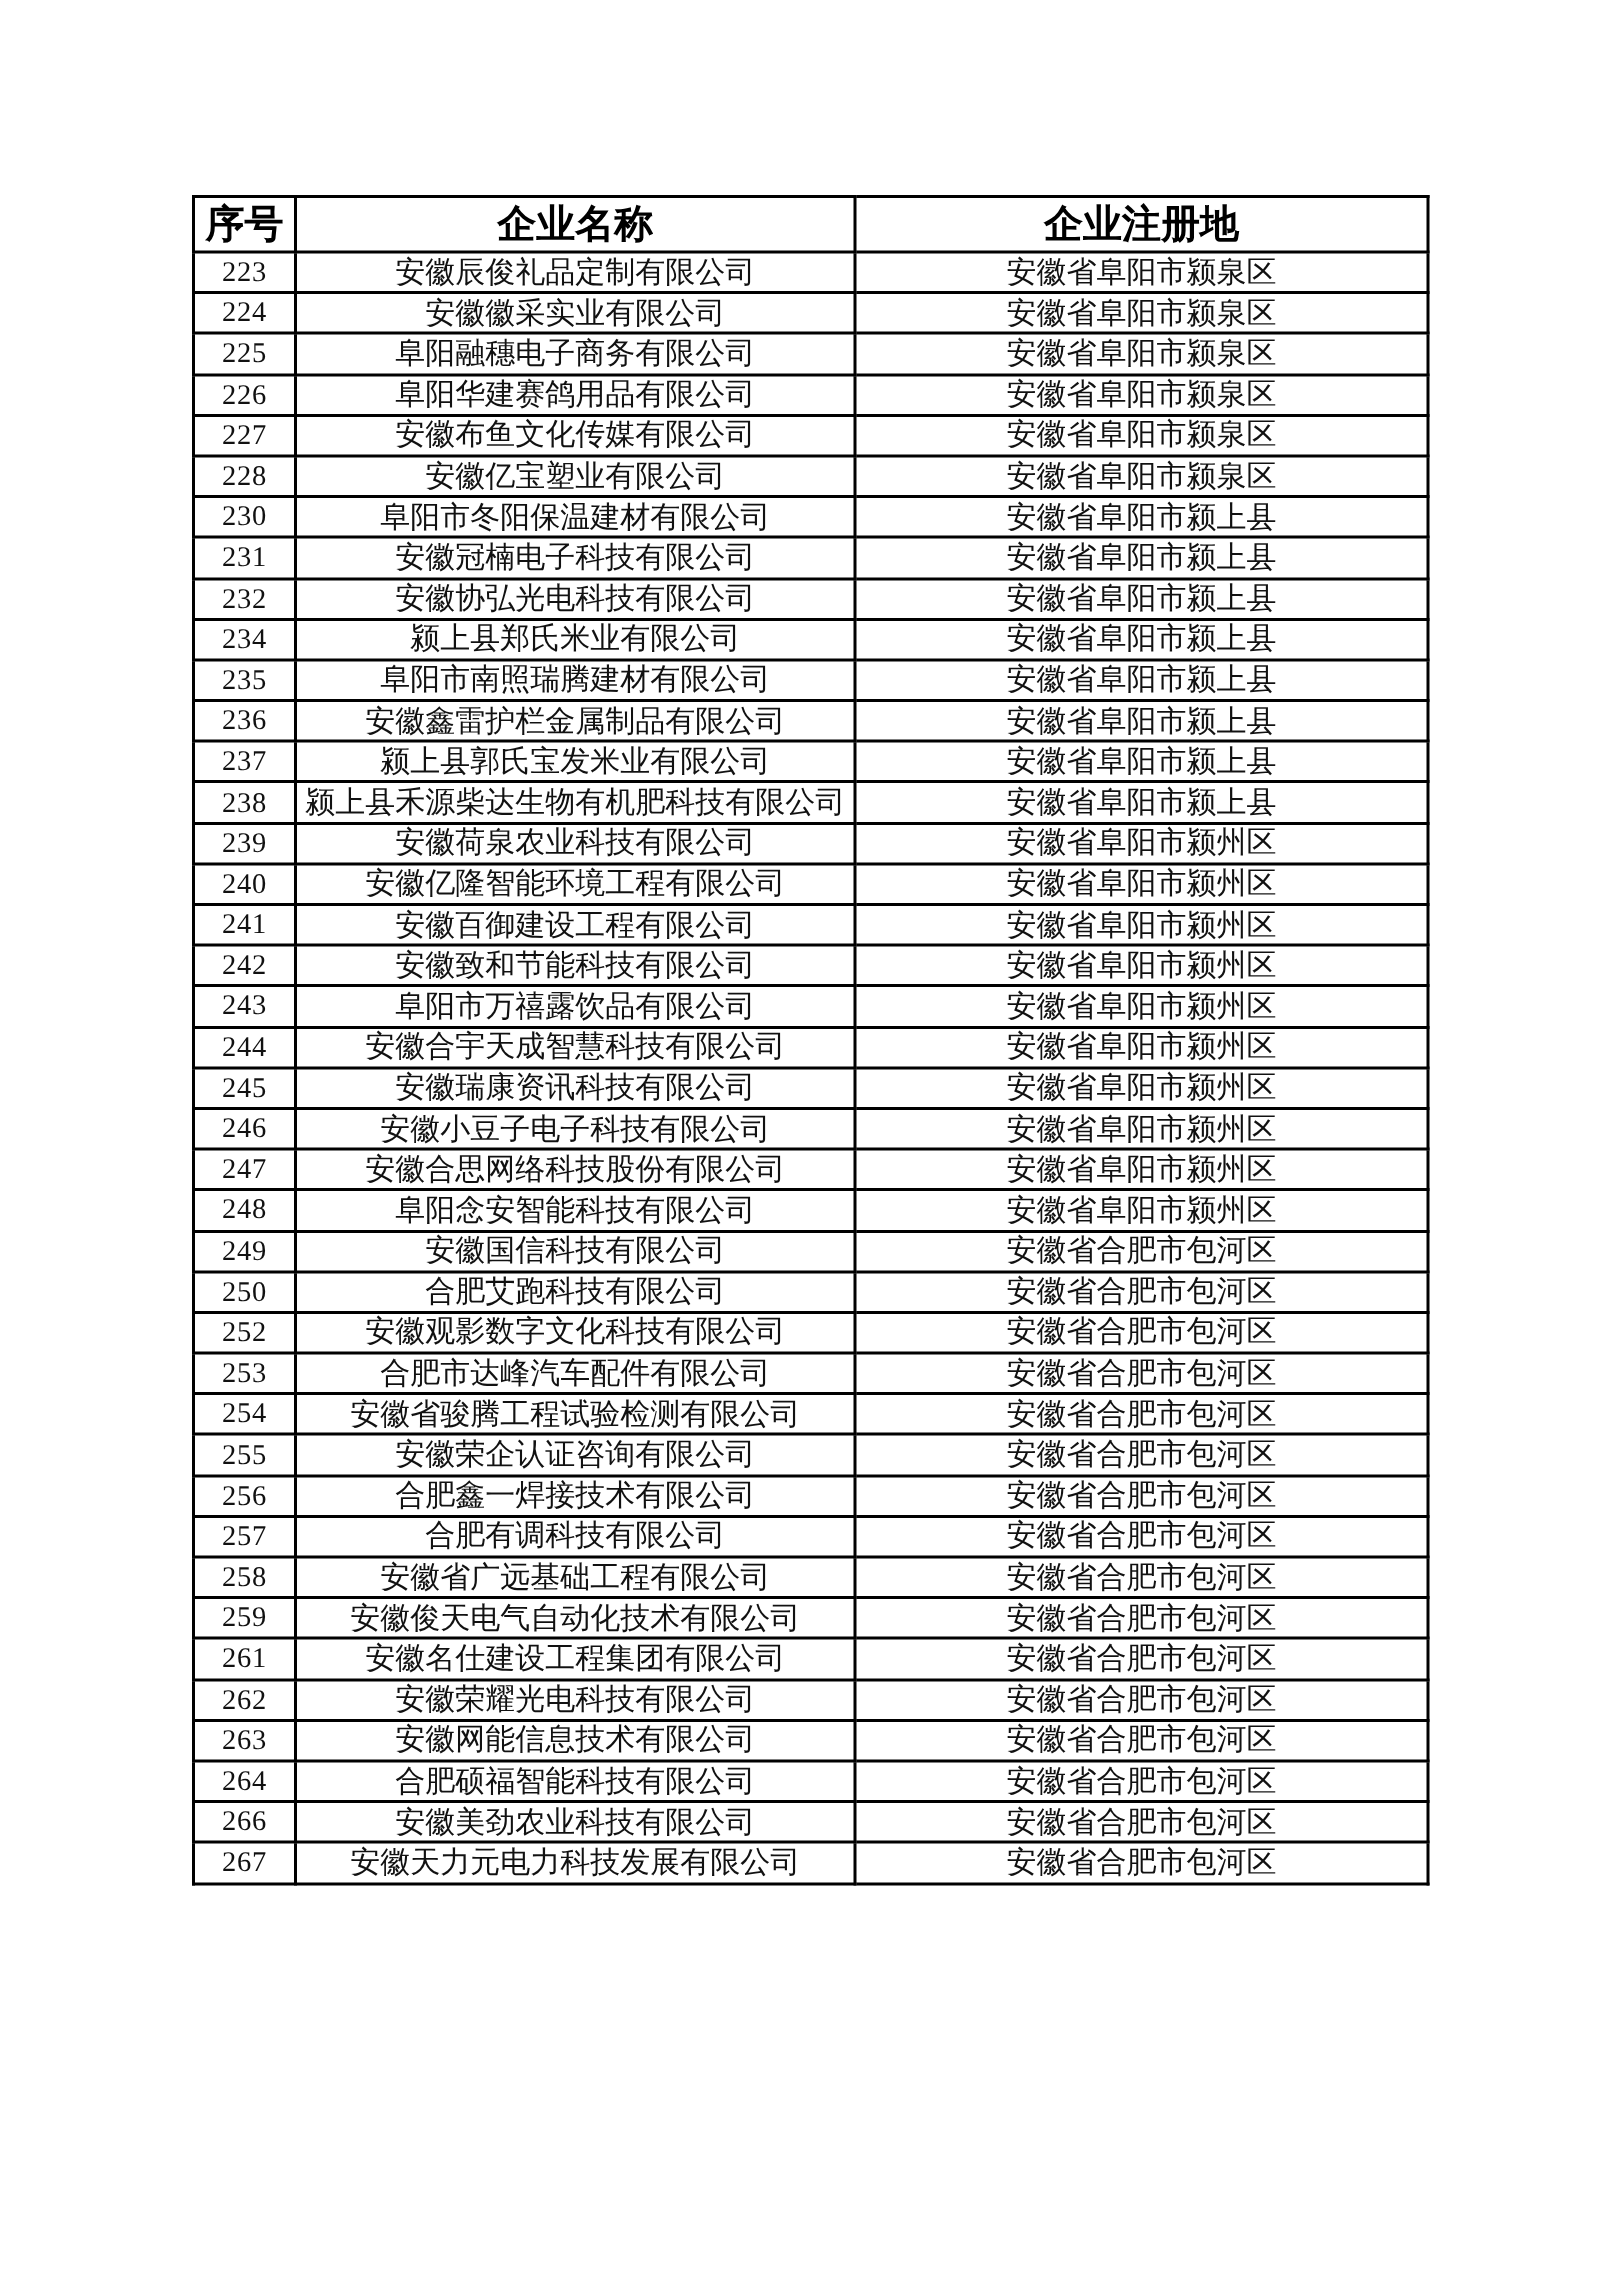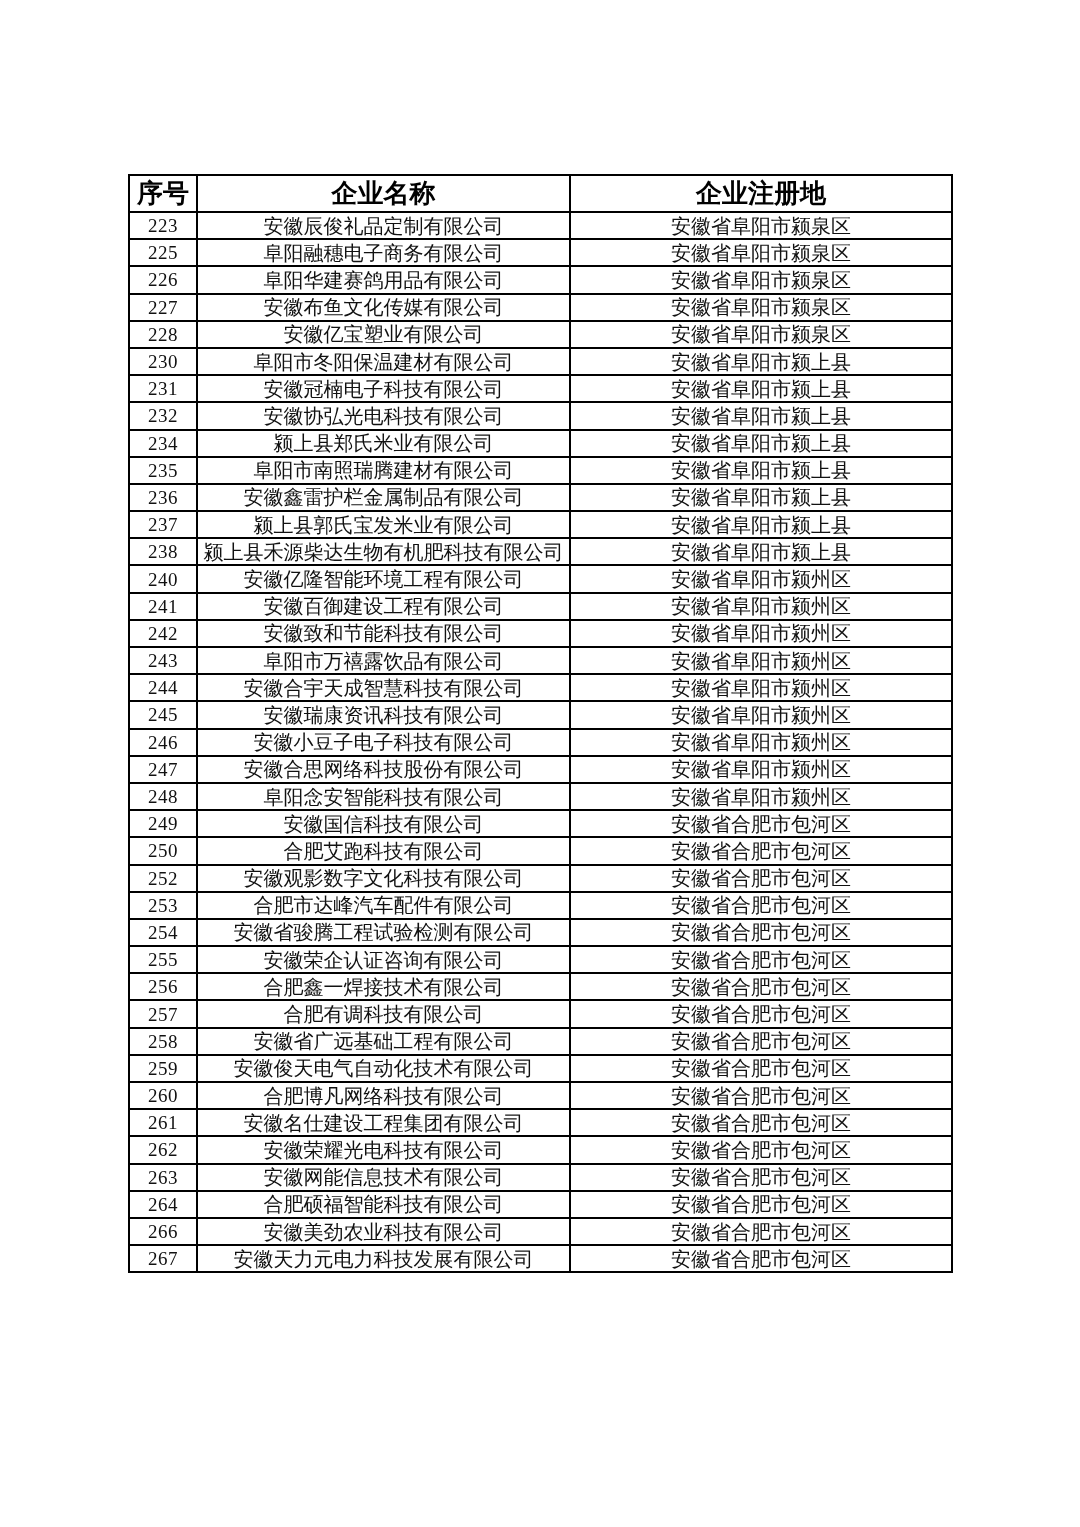--- a/index.html
+++ b/index.html
@@ -20,21 +20,20 @@
     background: #ffffff;
   }
   table.company-table {
     position: absolute;
     left: 128px;
     top: 130px;
     width: 823px;
     border-collapse: collapse;
     table-layout: fixed;
     background: #ffffff;
-    margin-top: 44px;
   }
   table.company-table col.col-index   { width: 68px; }
   table.company-table col.col-name    { width: 373px; }
   table.company-table col.col-location{ width: 382px; }
 
   table.company-table th,
   table.company-table td {
     border: 2px solid #000000;
     text-align: center;
     vertical-align: middle;
@@ -77,20 +76,25 @@
         <th>企业注册地</th>
       </tr>
     </thead>
     <tbody>
         <tr>
           <td class="cell-index">223</td>
           <td class="cell-name">安徽辰俊礼品定制有限公司</td>
           <td class="cell-location">安徽省阜阳市颍泉区</td>
         </tr>
         <tr>
+          <td class="cell-index">224</td>
+          <td class="cell-name">安徽徽采实业有限公司</td>
+          <td class="cell-location">安徽省阜阳市颍泉区</td>
+        </tr>
+        <tr>
           <td class="cell-index">225</td>
           <td class="cell-name">阜阳融穗电子商务有限公司</td>
           <td class="cell-location">安徽省阜阳市颍泉区</td>
         </tr>
         <tr>
           <td class="cell-index">226</td>
           <td class="cell-name">阜阳华建赛鸽用品有限公司</td>
           <td class="cell-location">安徽省阜阳市颍泉区</td>
         </tr>
         <tr>
@@ -137,20 +141,25 @@
           <td class="cell-index">237</td>
           <td class="cell-name">颍上县郭氏宝发米业有限公司</td>
           <td class="cell-location">安徽省阜阳市颍上县</td>
         </tr>
         <tr>
           <td class="cell-index">238</td>
           <td class="cell-name">颍上县禾源柴达生物有机肥科技有限公司</td>
           <td class="cell-location">安徽省阜阳市颍上县</td>
         </tr>
         <tr>
+          <td class="cell-index">239</td>
+          <td class="cell-name">安徽荷泉农业科技有限公司</td>
+          <td class="cell-location">安徽省阜阳市颍州区</td>
+        </tr>
+        <tr>
           <td class="cell-index">240</td>
           <td class="cell-name">安徽亿隆智能环境工程有限公司</td>
           <td class="cell-location">安徽省阜阳市颍州区</td>
         </tr>
         <tr>
           <td class="cell-index">241</td>
           <td class="cell-name">安徽百御建设工程有限公司</td>
           <td class="cell-location">安徽省阜阳市颍州区</td>
         </tr>
         <tr>
@@ -229,25 +238,20 @@
           <td class="cell-location">安徽省合肥市包河区</td>
         </tr>
         <tr>
           <td class="cell-index">258</td>
           <td class="cell-name">安徽省广远基础工程有限公司</td>
           <td class="cell-location">安徽省合肥市包河区</td>
         </tr>
         <tr>
           <td class="cell-index">259</td>
           <td class="cell-name">安徽俊天电气自动化技术有限公司</td>
-          <td class="cell-location">安徽省合肥市包河区</td>
-        </tr>
-        <tr>
-          <td class="cell-index">260</td>
-          <td class="cell-name">合肥博凡网络科技有限公司</td>
           <td class="cell-location">安徽省合肥市包河区</td>
         </tr>
         <tr>
           <td class="cell-index">261</td>
           <td class="cell-name">安徽名仕建设工程集团有限公司</td>
           <td class="cell-location">安徽省合肥市包河区</td>
         </tr>
         <tr>
           <td class="cell-index">262</td>
           <td class="cell-name">安徽荣耀光电科技有限公司</td>

